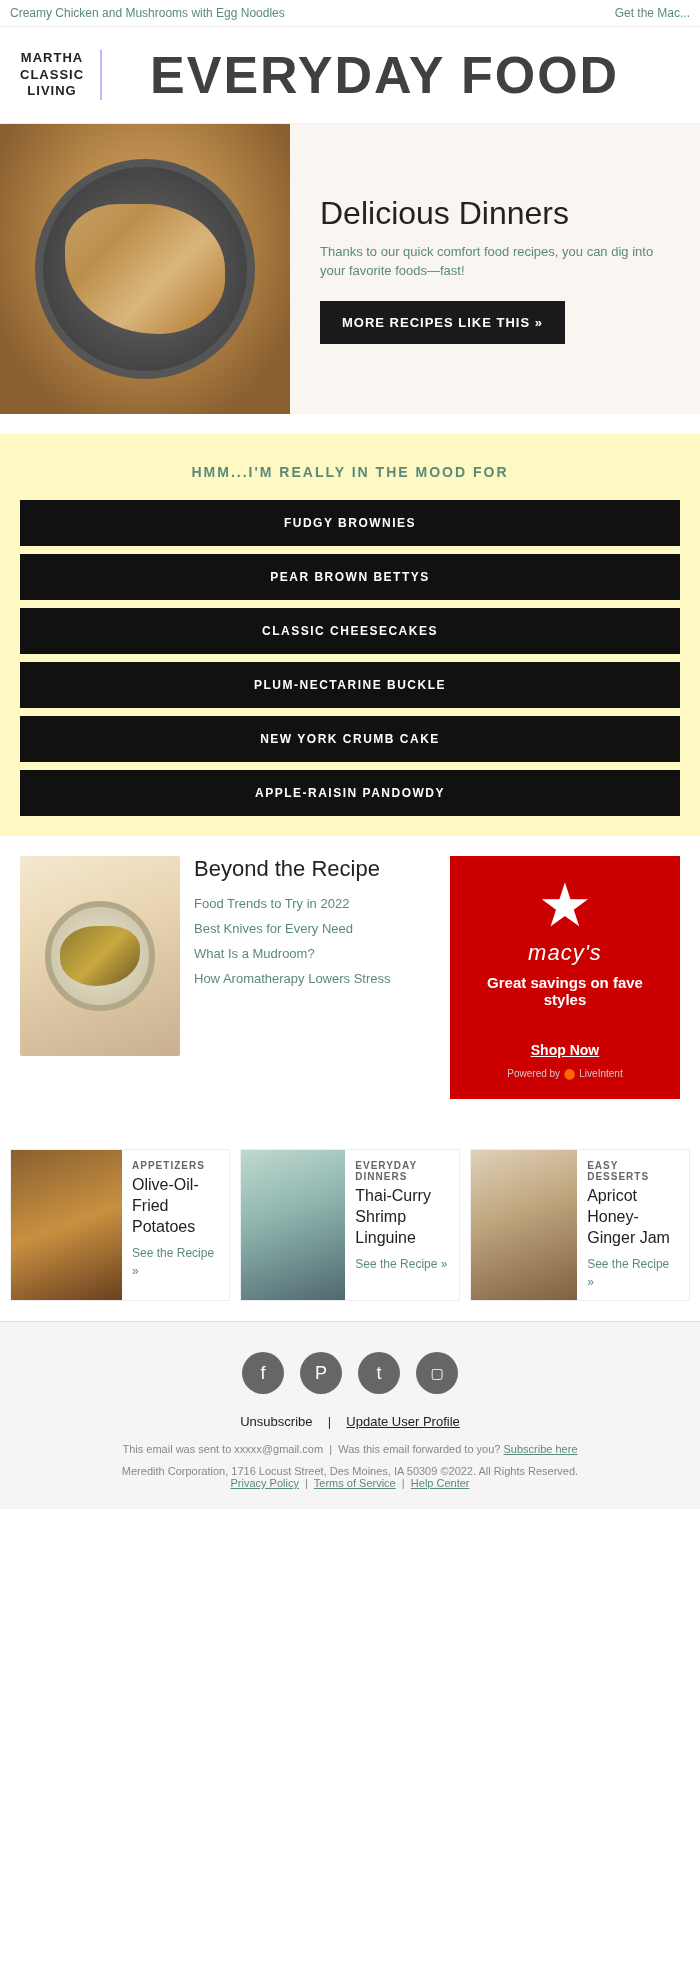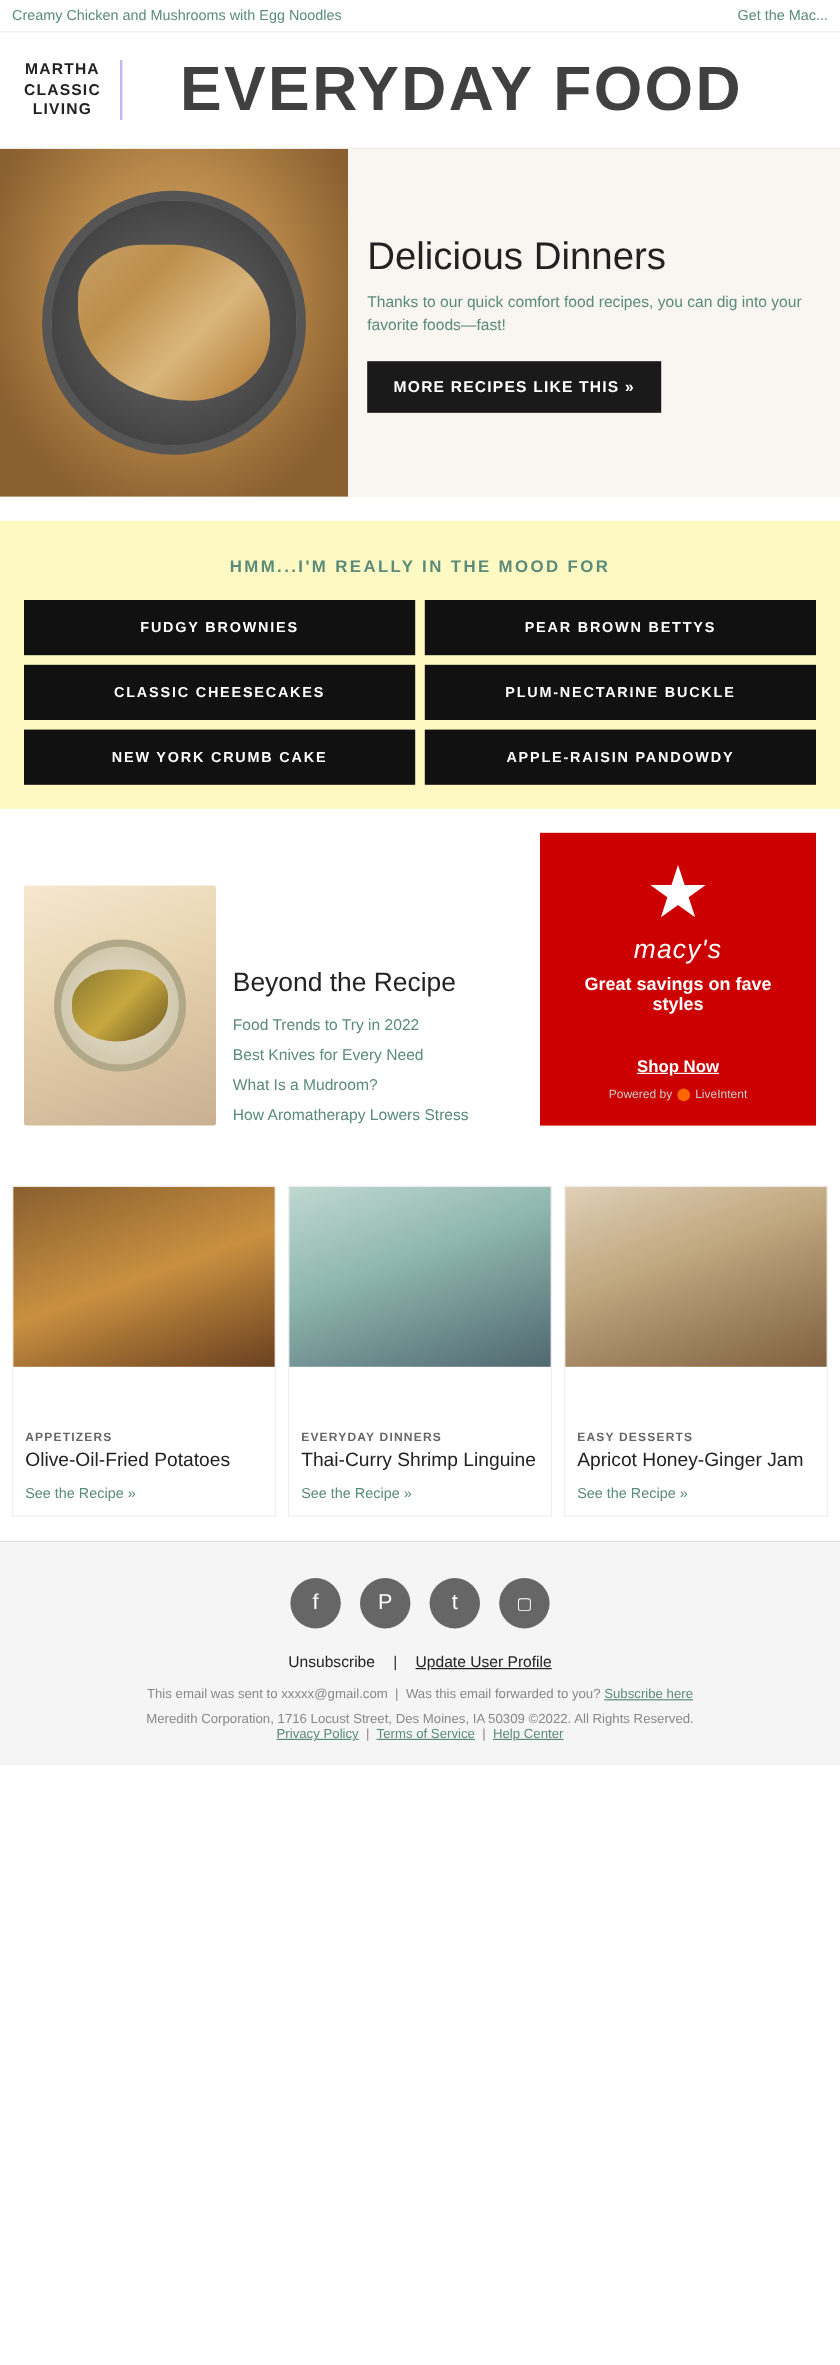--- a/index.html
+++ b/index.html
@@ -80,21 +80,21 @@
       position: relative;
     }
     .plate-food {
       width: 160px;
       height: 130px;
       background: linear-gradient(135deg, #d4a96a 0%, #c8954a 30%, #e8c080 60%, #b8792a 100%);
       border-radius: 40% 60% 50% 70%;
       opacity: 0.9;
     }
     .hero-content {
-      padding: 30px 16px;
+      padding: 30px 30px;
       flex: 1;
     }
     .hero-title {
       font-size: 32px;
       color: #222;
       font-weight: 400;
       margin-bottom: 10px;
     }
     .hero-subtitle {
       font-size: 13px;
@@ -123,21 +123,21 @@
     .mood-title {
       text-align: center;
       font-size: 14px;
       letter-spacing: 2px;
       color: #5a8a7a;
       margin-bottom: 20px;
       font-weight: bold;
     }
     .mood-grid {
       display: grid;
-      grid-template-columns: 1fr 1fr;
+      grid-template-columns: 1fr;
       gap: 8px;
     }
     .mood-btn {
       background: #111;
       color: #fff;
       text-align: center;
       padding: 16px 10px;
       font-size: 12px;
       font-weight: bold;
       letter-spacing: 1.5px;
@@ -240,21 +240,21 @@
     .middle-row {
       display: flex;
       gap: 0;
       margin: 0 0 20px 0;
       padding: 0 20px;
     }
     .middle-left {
       flex: 1;
       display: flex;
       gap: 14px;
-      align-items: flex-end;
+      align-items: flex-start;
       padding-right: 12px;
     }
     .middle-right {
       width: 230px;
       background: #cc0000;
       display: flex;
       flex-direction: column;
       align-items: center;
       justify-content: center;
       padding: 20px 14px;
@@ -263,24 +263,23 @@
 
     
     .recipes-row {
       display: flex;
       gap: 10px;
       padding: 10px 10px 20px;
     }
     .recipe-card {
       flex: 1;
       display: flex;
-      flex-direction: column;
+      flex-direction: row;
       border: 1px solid #eee;
       overflow: hidden;
-      gap: 44px;
     }
     .recipe-img {
       width: 100%;
       height: 150px;
       background: #c8b090;
     }
     .recipe-img.fries {
       background: linear-gradient(160deg, #8a6030 0%, #c89040 50%, #6a4020 100%);
     }
     .recipe-img.shrimp {

